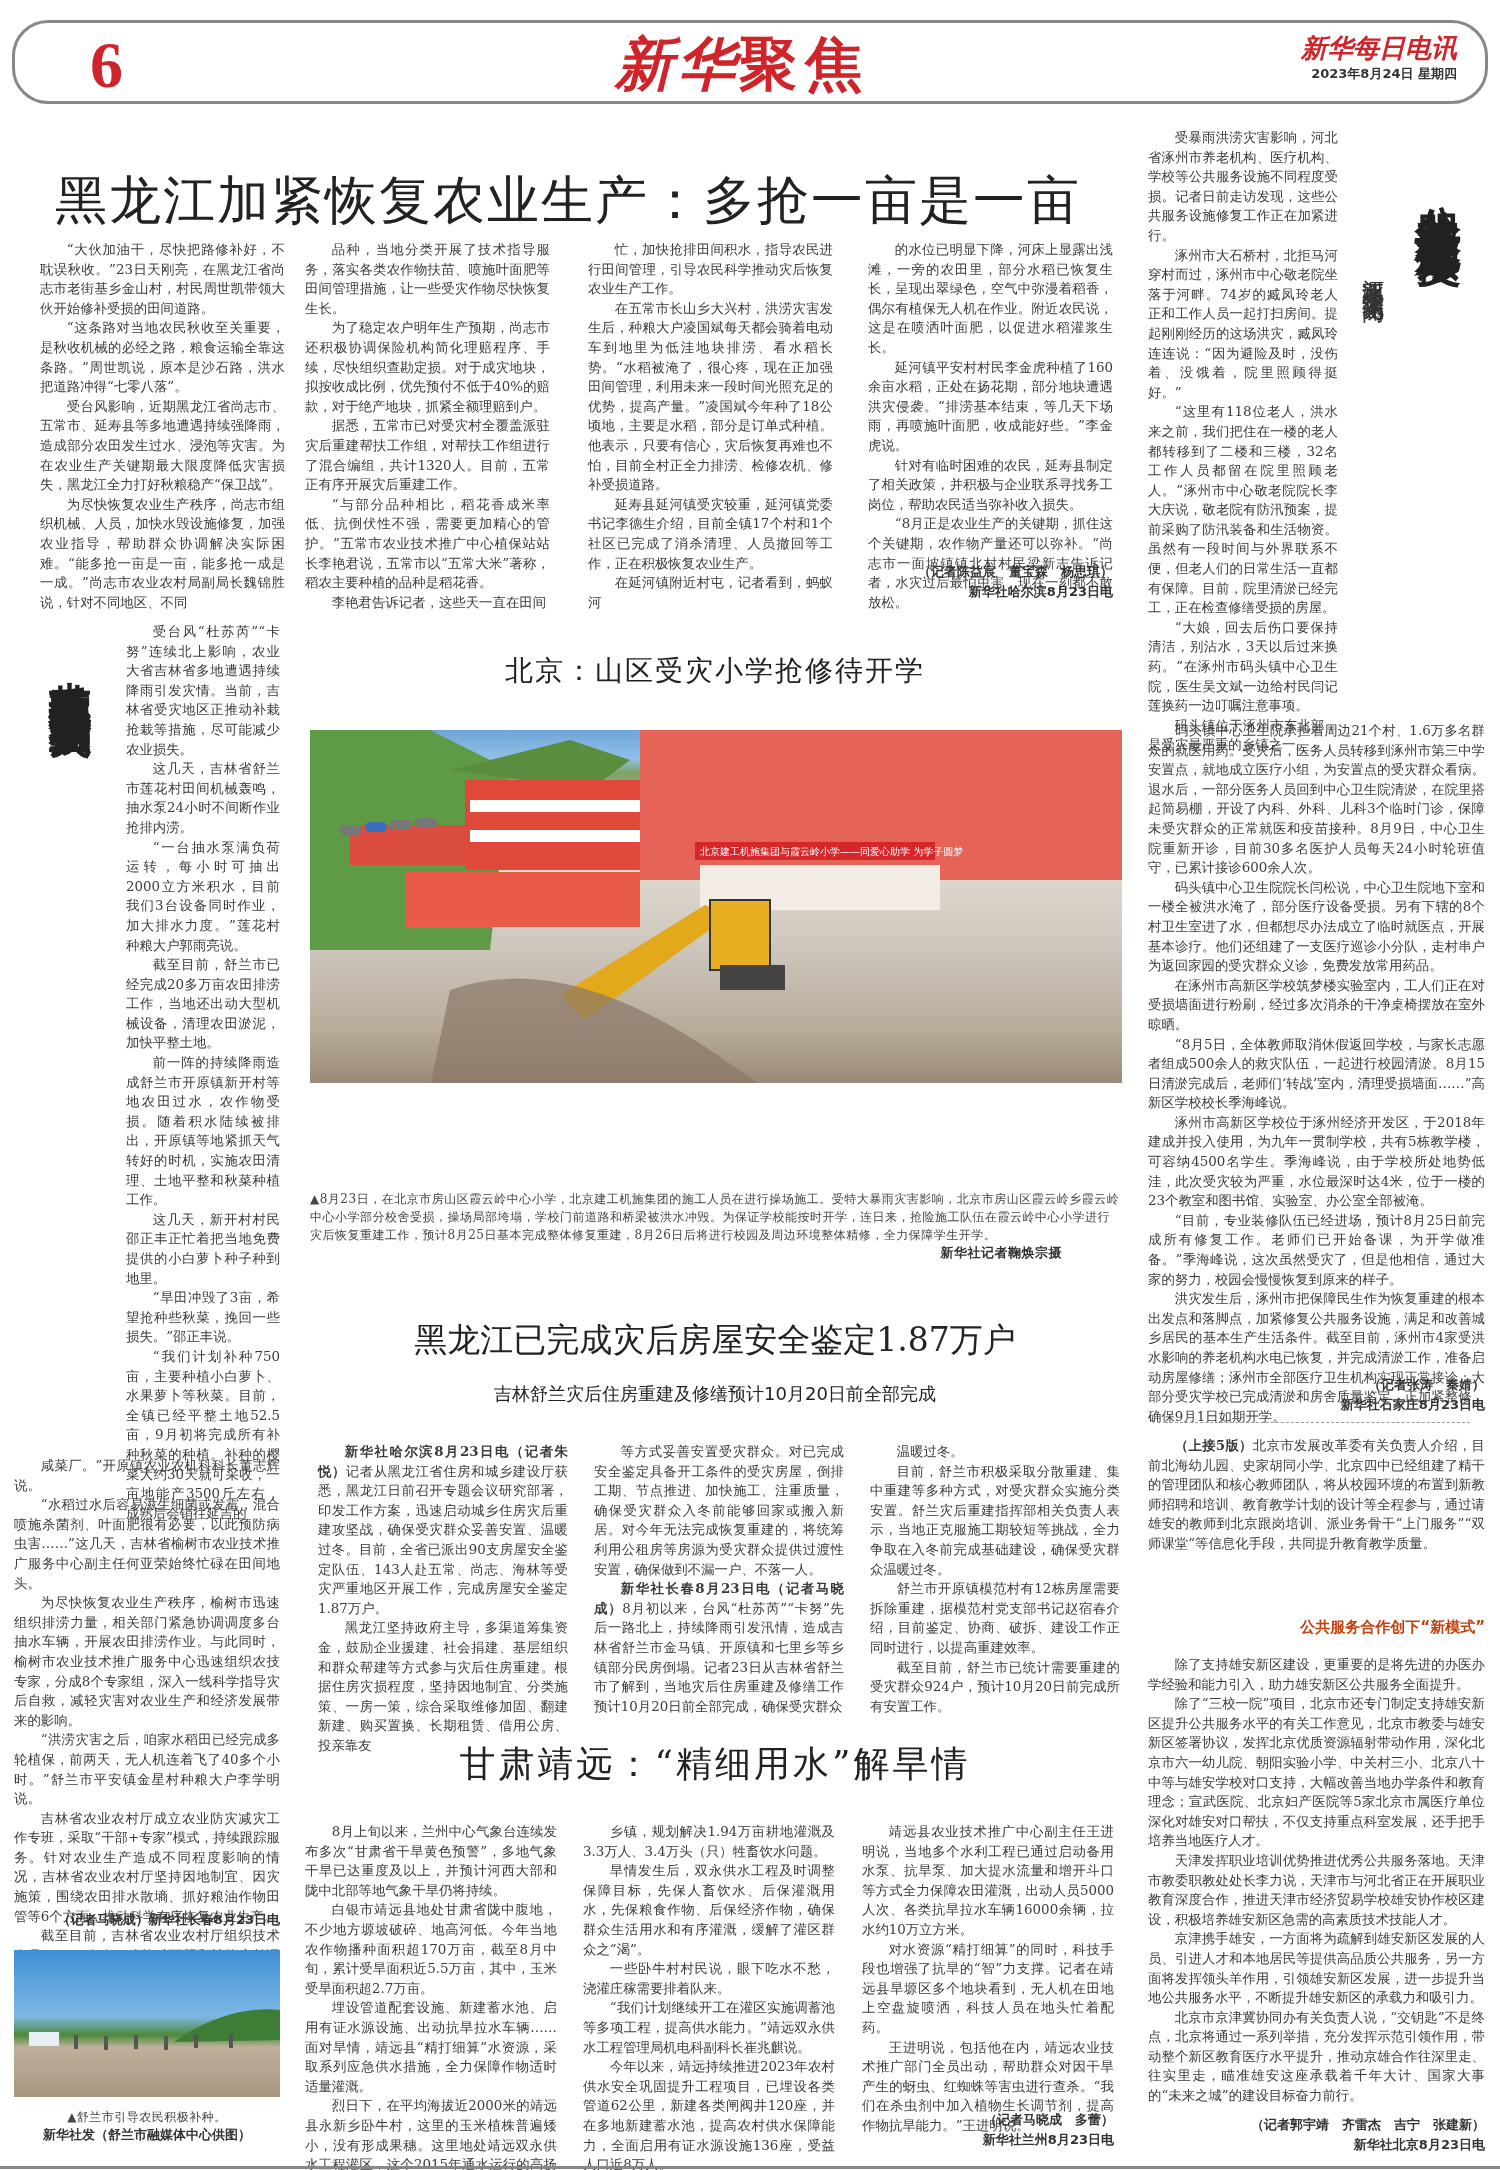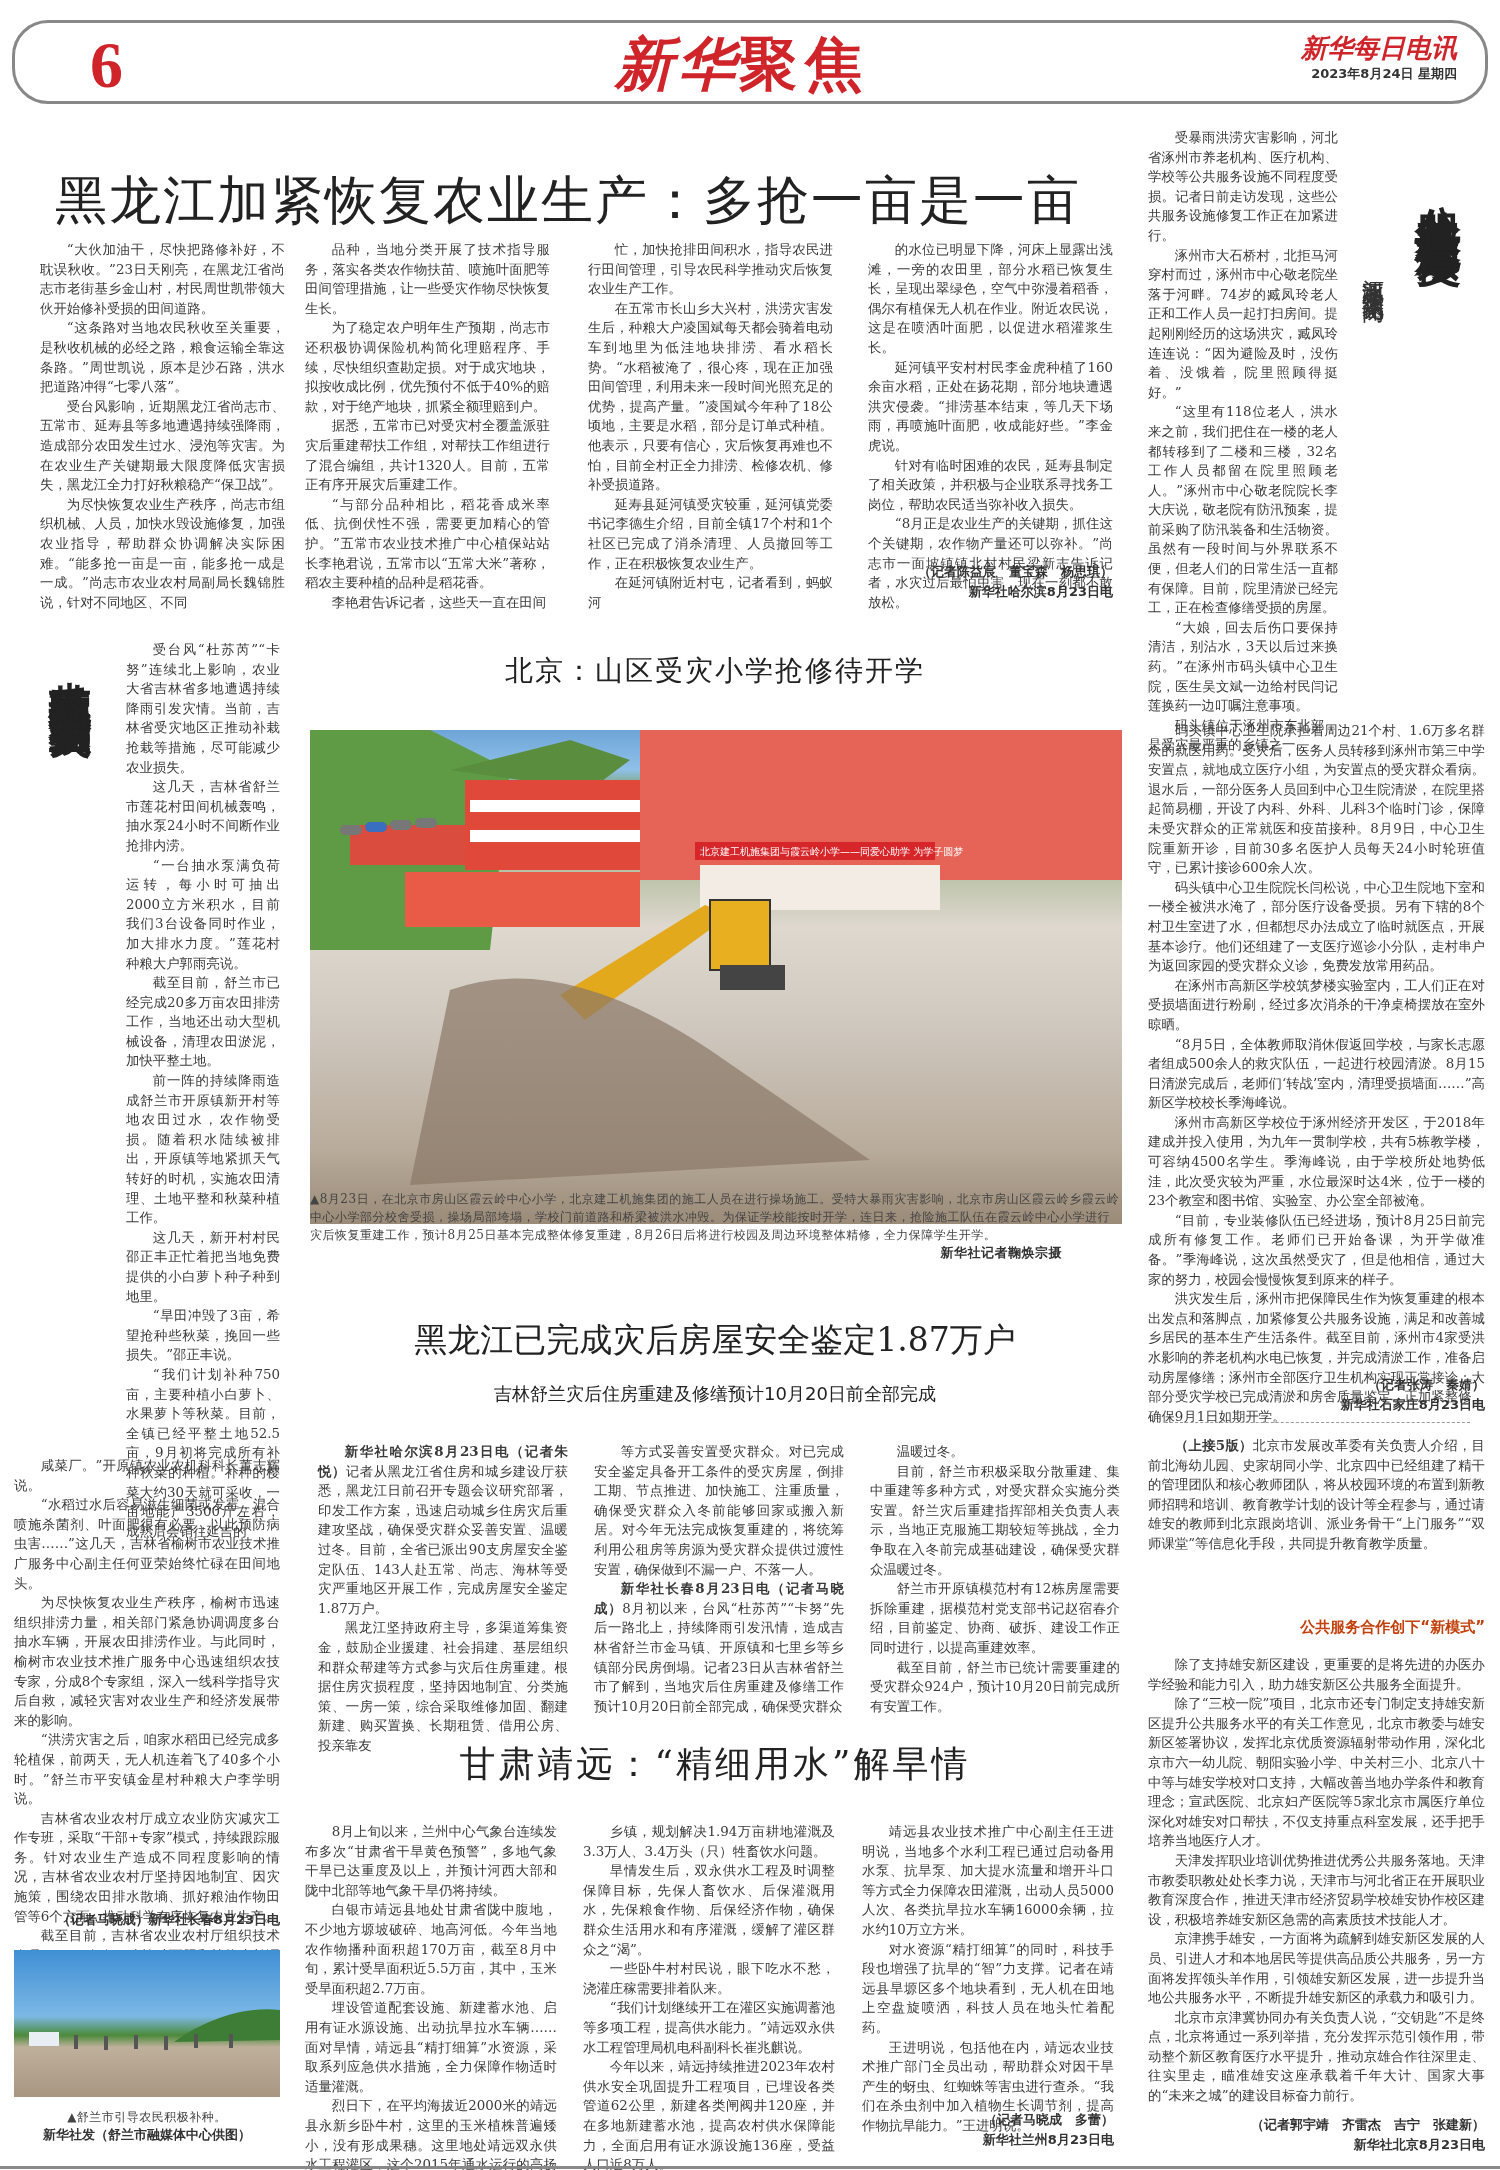--- a/index.html
+++ b/index.html
@@ -86,21 +86,21 @@
     <p>“目前，专业装修队伍已经进场，预计8月25日前完成所有修复工作。老师们已开始备课，为开学做准备。”季海峰说，这次虽然受灾了，但是他相信，通过大家的努力，校园会慢慢恢复到原来的样子。</p>
     <p>洪灾发生后，涿州市把保障民生作为恢复重建的根本出发点和落脚点，加紧修复公共服务设施，满足和改善城乡居民的基本生产生活条件。截至目前，涿州市4家受洪水影响的养老机构水电已恢复，并完成清淤工作，准备启动房屋修缮；涿州市全部医疗卫生机构实现正常接诊；大部分受灾学校已完成清淤和房舍质量鉴定，正加紧整修，确保9月1日如期开学。</p>
   </div>
 <div class="byline" style="position:absolute;left:1148px;top:1375px;width:337px;">
   <div>（记者张涛　秦婧）</div>
   <div>新华社石家庄8月23日电</div>
 </div>
 <div class="divider" style="left:1165px;top:1422px;width:305px;"></div>
 
 <div class="h2" style="left:300px;top:652px;width:830px;font-size:28px;letter-spacing:2px;">北京：山区受灾小学抢修待开学</div>
-<div class="photo" style="left:310px;top:730px;width:812px;height:494px;background:linear-gradient(180deg,#6ea5d8 0%,#8fc0e8 8%,#7fa36a 12%,#dfd8cf 40%,#cfc8bf 60%,#b8ab9a 85%,#9a8a78 100%);">
+<div class="photo" style="left:310px;top:730px;width:812px;height:353px;background:linear-gradient(180deg,#6ea5d8 0%,#8fc0e8 8%,#7fa36a 12%,#dfd8cf 40%,#cfc8bf 60%,#b8ab9a 85%,#9a8a78 100%);">
   <svg width="812" height="455" viewBox="0 0 812 455">
     <path d="M0 0 L0 220 L180 220 L200 40 L120 0 Z" fill="#5f9b45"></path>
     <path d="M140 40 L260 10 L320 30 L280 60 Z" fill="#5a8e3e"></path>
     <rect x="40" y="95" width="140" height="40" fill="#d94c3e"></rect>
     <rect x="155" y="50" width="180" height="90" fill="#e0483a"></rect>
     <rect x="160" y="70" width="170" height="12" fill="#fff"></rect>
     <rect x="160" y="100" width="170" height="12" fill="#fff"></rect>
     <rect x="330" y="0" width="482" height="150" fill="#e56457"></rect>
     <rect x="385" y="112" width="240" height="18" fill="#d7262a"></rect>
     <text x="390" y="125" font-size="10" fill="#fff" font-family="DejaVu Sans, sans-serif">北京建工机施集团与霞云岭小学——同爱心助学 为学子圆梦</text>
@@ -117,21 +117,21 @@
         <rect x="105" y="88" width="22" height="10" rx="5"></rect>
       </g>
   </svg>
 </div>
 <div class="caption" style="left:310px;top:1190px;width:812px;">
   <span>▲8月23日，在北京市房山区霞云岭中心小学，北京建工机施集团的施工人员在进行操场施工。受特大暴雨灾害影响，北京市房山区霞云岭乡霞云岭中心小学部分校舍受损，操场局部垮塌，学校门前道路和桥梁被洪水冲毁。为保证学校能按时开学，连日来，抢险施工队伍在霞云岭中心小学进行灾后恢复重建工作，预计8月25日基本完成整体修复重建，8月26日后将进行校园及周边环境整体精修，全力保障学生开学。</span>
   <div class="credit" style="text-align:right;padding-right:60px;">新华社记者鞠焕宗摄</div>
 </div>
 
 <div class="vtitle" style="left:48px;top:648px;font-size:42px;letter-spacing:2px;line-height:44px;">吉林受灾地区推动补栽抢栽减少农业损失</div>
-<div class="col" style="left:126px;top:640px;width:154px;">
+<div class="col" style="left:126px;top:622px;width:154px;">
     <p>受台风“杜苏芮”“卡努”连续北上影响，农业大省吉林省多地遭遇持续降雨引发灾情。当前，吉林省受灾地区正推动补栽抢栽等措施，尽可能减少农业损失。</p>
     <p>这几天，吉林省舒兰市莲花村田间机械轰鸣，抽水泵24小时不间断作业抢排内涝。</p>
     <p>“一台抽水泵满负荷运转，每小时可抽出2000立方米积水，目前我们3台设备同时作业，加大排水力度。”莲花村种粮大户郭雨亮说。</p>
     <p>截至目前，舒兰市已经完成20多万亩农田排涝工作，当地还出动大型机械设备，清理农田淤泥，加快平整土地。</p>
     <p>前一阵的持续降雨造成舒兰市开原镇新开村等地农田过水，农作物受损。随着积水陆续被排出，开原镇等地紧抓天气转好的时机，实施农田清理、土地平整和秋菜种植工作。</p>
     <p>这几天，新开村村民邵正丰正忙着把当地免费提供的小白萝卜种子种到地里。</p>
     <p>“旱田冲毁了3亩，希望抢种些秋菜，挽回一些损失。”邵正丰说。</p>
     <p>“我们计划补种750亩，主要种植小白萝卜、水果萝卜等秋菜。目前，全镇已经平整土地52.5亩，9月初将完成所有补种秋菜的种植。补种的樱菜大约30天就可采收，一亩地能产3500斤左右，成熟后会销往延吉的</p>
   </div>
 <div class="col" style="left:14px;top:1456px;width:266px;">

